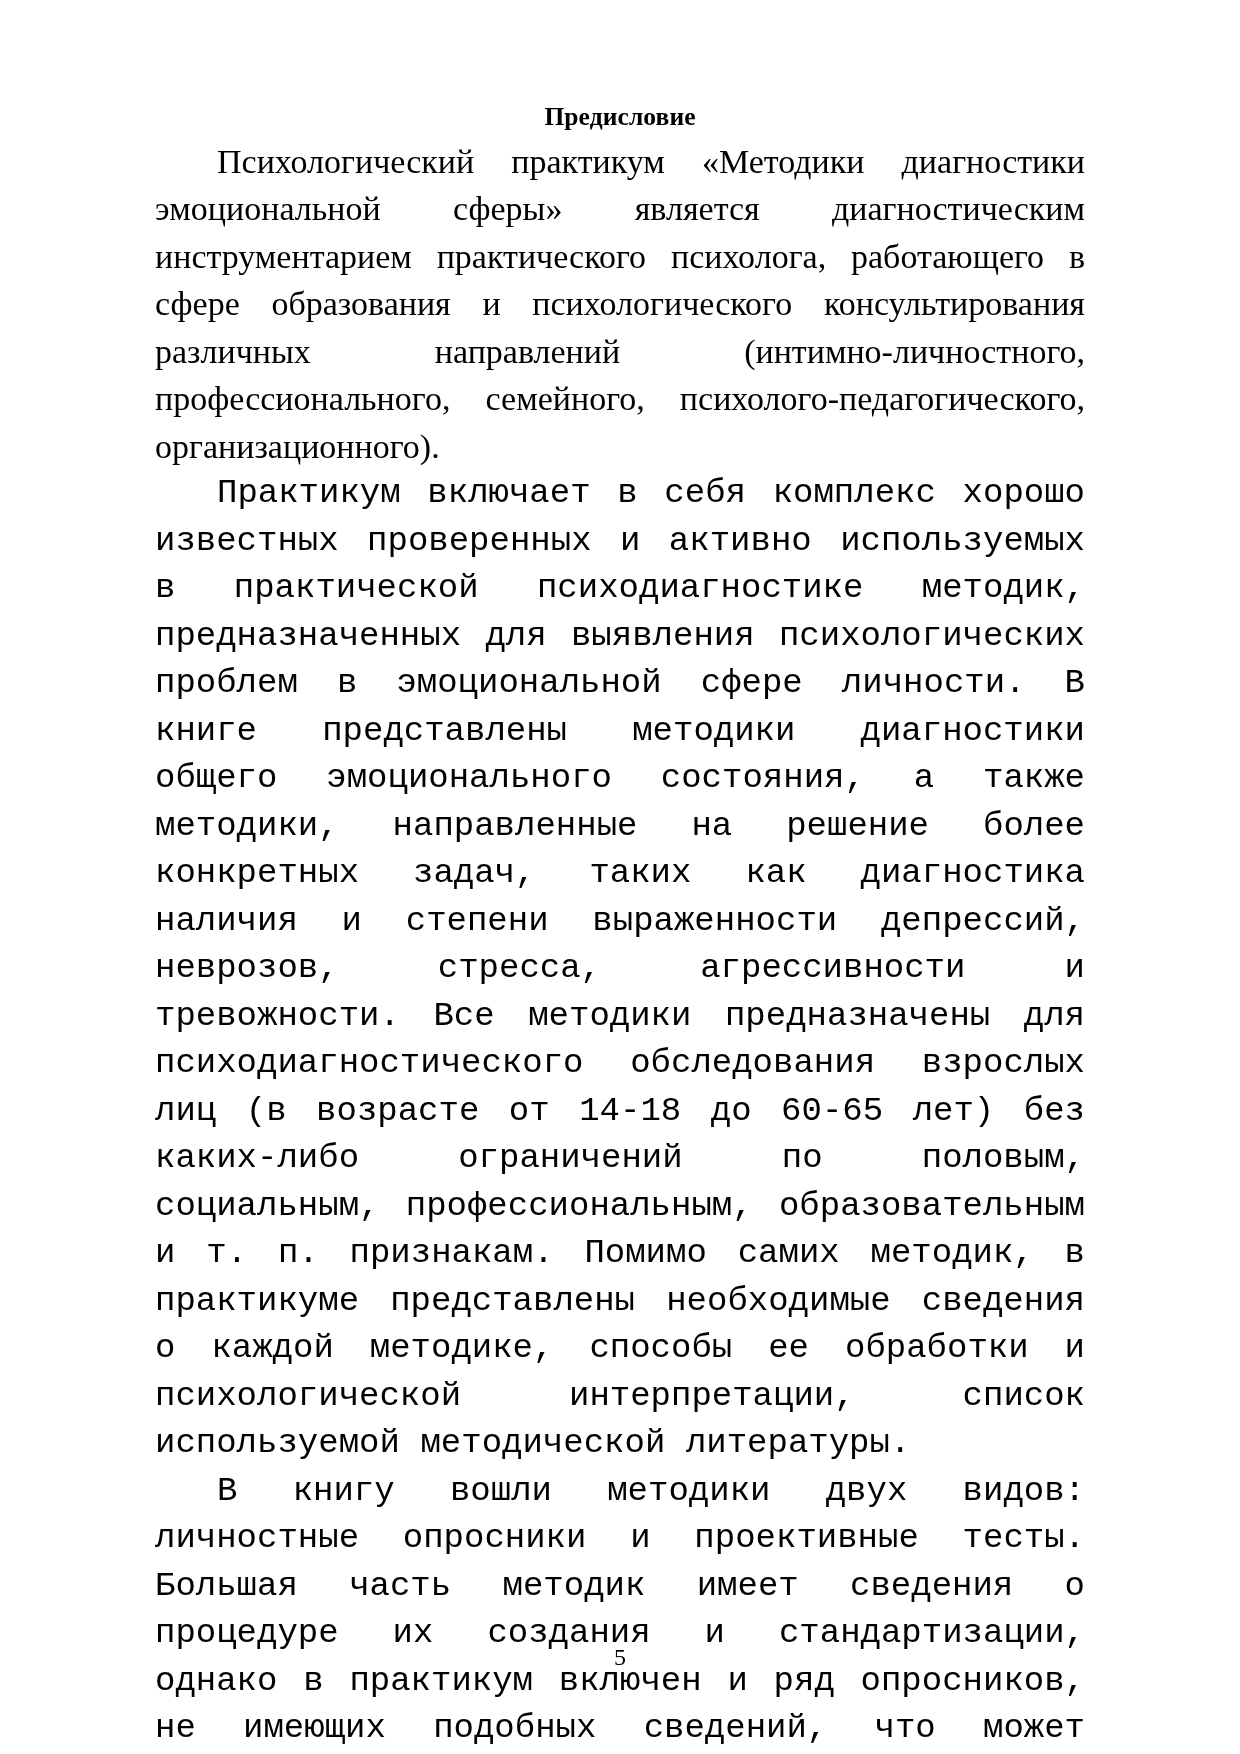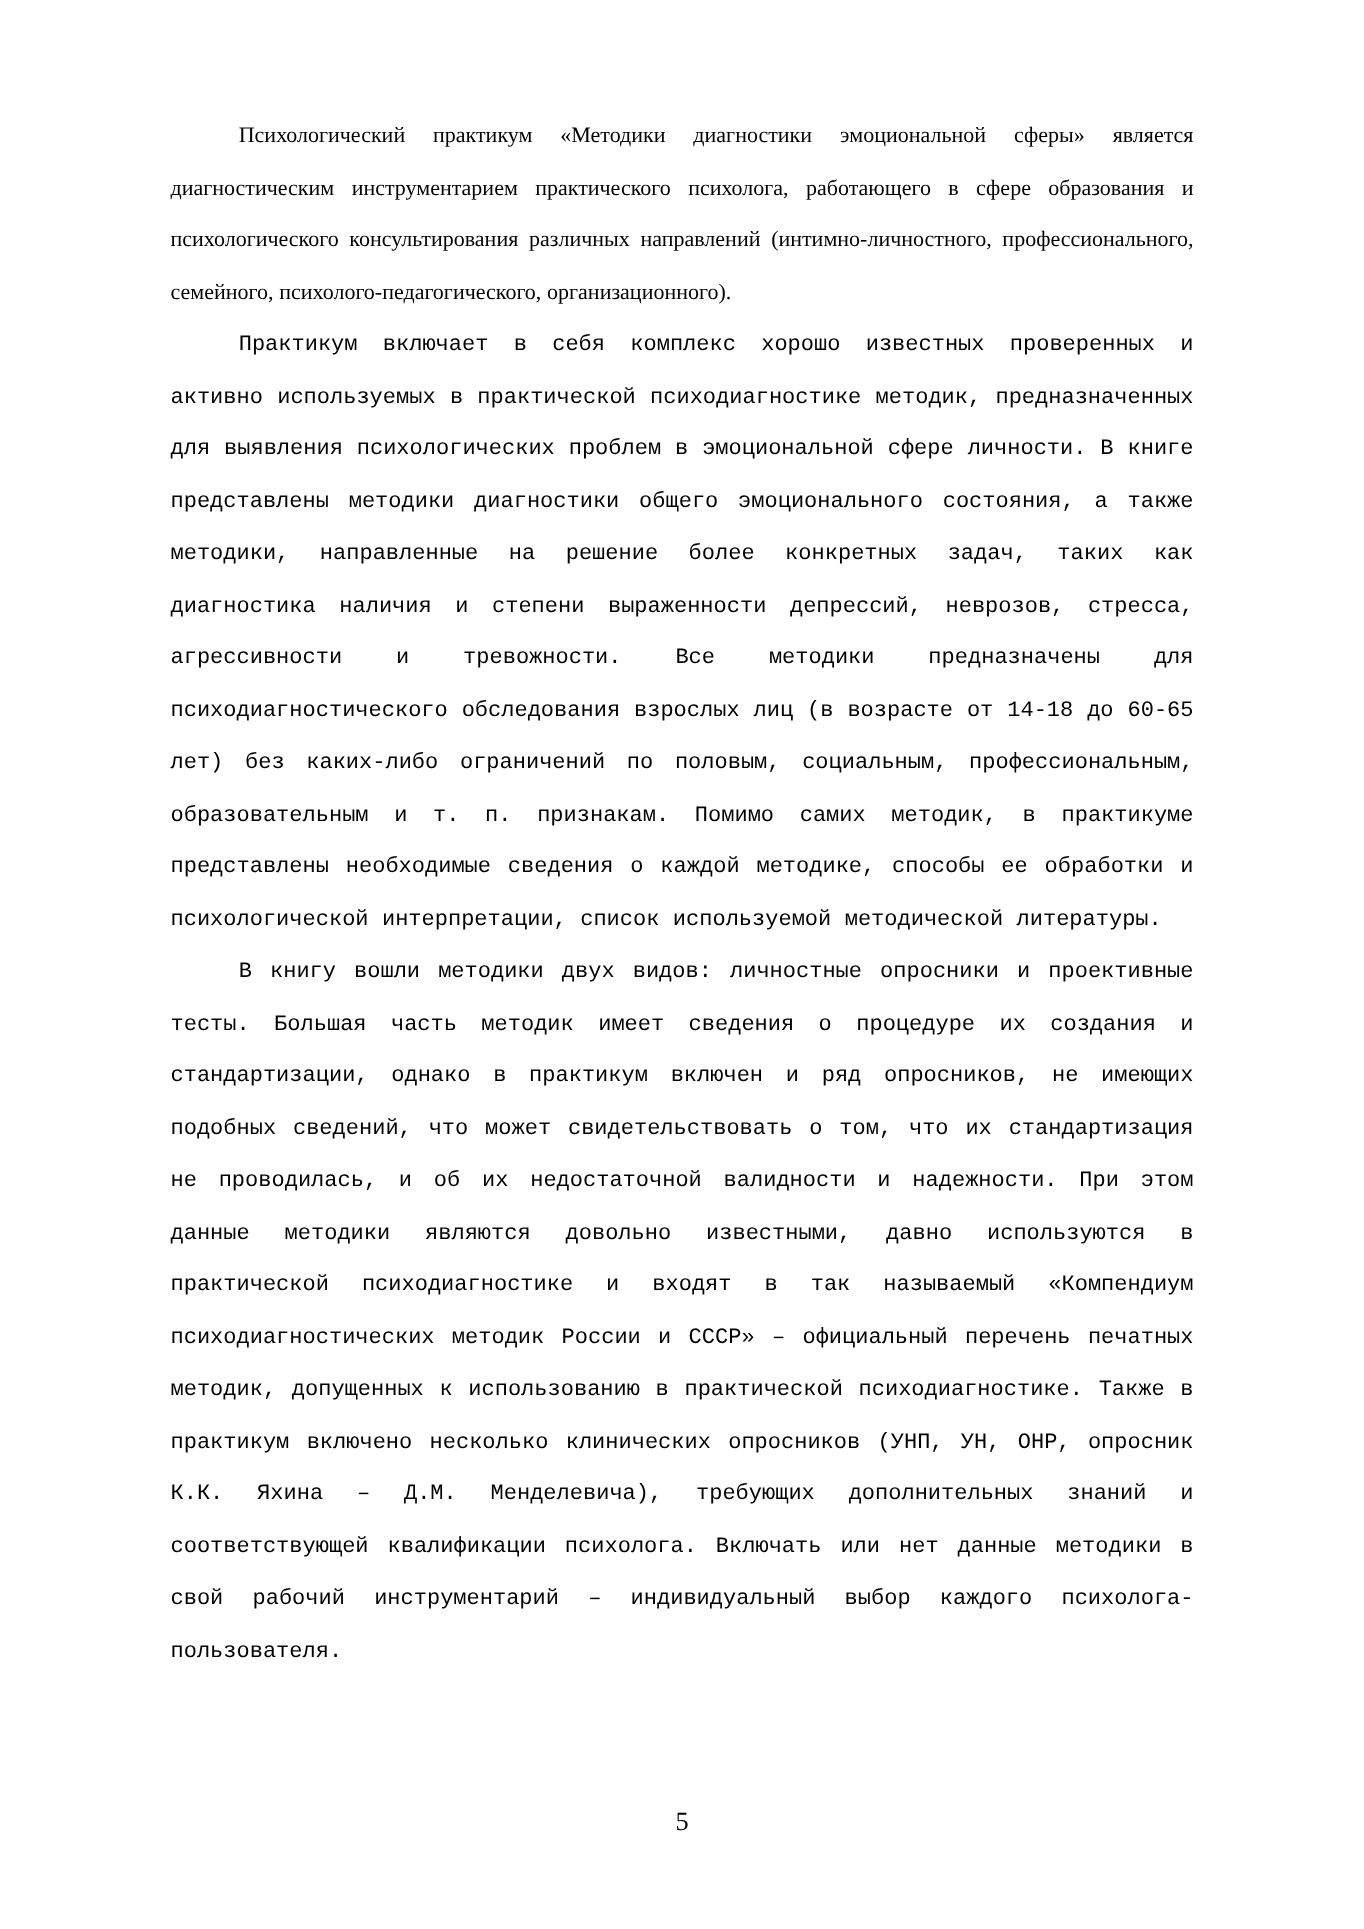--- a/index.html
+++ b/index.html
@@ -37,21 +37,21 @@
     font-weight: bold;
     font-size: 25.5px;
     line-height: 1.32;
     margin: 0 0 4px 0;
     letter-spacing: 0.1px;
   }
 
   .para {
     text-align: justify;
     text-justify: inter-word;
-    font-size: 20px;
+    font-size: 34px;
     line-height: 47.5px;
     margin: 0;
     text-indent: 62px;
     hyphens: none;
     word-spacing: 0.2px;
   }
 
   .para + .para {
     margin-top: 0;
     font-family: Liberation Mono, monospace;
@@ -66,20 +66,21 @@
     font-size: 24px;
     line-height: 1;
   }
 </style>
 </head>
 <body>
 
 <div class="page">
   <div class="content">
 
+    <h1 class="doc-title">Предисловие</h1>
 
     <p class="para">Психологический практикум «Методики диагностики эмоциональной сферы» является диагностическим инструментарием практического психолога, работающего в сфере образования и психологического консультирования различных направлений (интимно-личностного, профессионального, семейного, психолого-педагогического, организационного).</p>
 
     <p class="para">Практикум включает в себя комплекс хорошо известных проверенных и активно используемых в практической психодиагностике методик, предназначенных для выявления психологических проблем в эмоциональной сфере личности. В книге представлены методики диагностики общего эмоционального состояния, а также методики, направленные на решение более конкретных задач, таких как диагностика наличия и степени выраженности депрессий, неврозов, стресса, агрессивности и тревожности. Все методики предназначены для психодиагностического обследования взрослых лиц (в возрасте от 14-18 до 60-65 лет) без каких-либо ограничений по половым, социальным, профессиональным, образовательным и т. п. признакам. Помимо самих методик, в практикуме представлены необходимые сведения о каждой методике, способы ее обработки и психологической интерпретации, список используемой методической литературы.</p>
 
     <p class="para">В книгу вошли методики двух видов: личностные опросники и проективные тесты. Большая часть методик имеет сведения о процедуре их создания и стандартизации, однако в практикум включен и ряд опросников, не имеющих подобных сведений, что может свидетельствовать о том, что их стандартизация не проводилась, и об их недостаточной валидности и надежности. При этом данные методики являются довольно известными, давно используются в практической психодиагностике и входят в так называемый «Компендиум психодиагностических методик России и СССР» – официальный перечень печатных методик, допущенных к использованию в практической психодиагностике. Также в практикум включено несколько клинических опросников (УНП, УН, ОНР, опросник К.К. Яхина – Д.М. Менделевича), требующих дополнительных знаний и соответствующей квалификации психолога. Включать или нет данные методики в свой рабочий инструментарий – индивидуальный выбор каждого психолога-пользователя.</p>
 
 
   </div>
 

